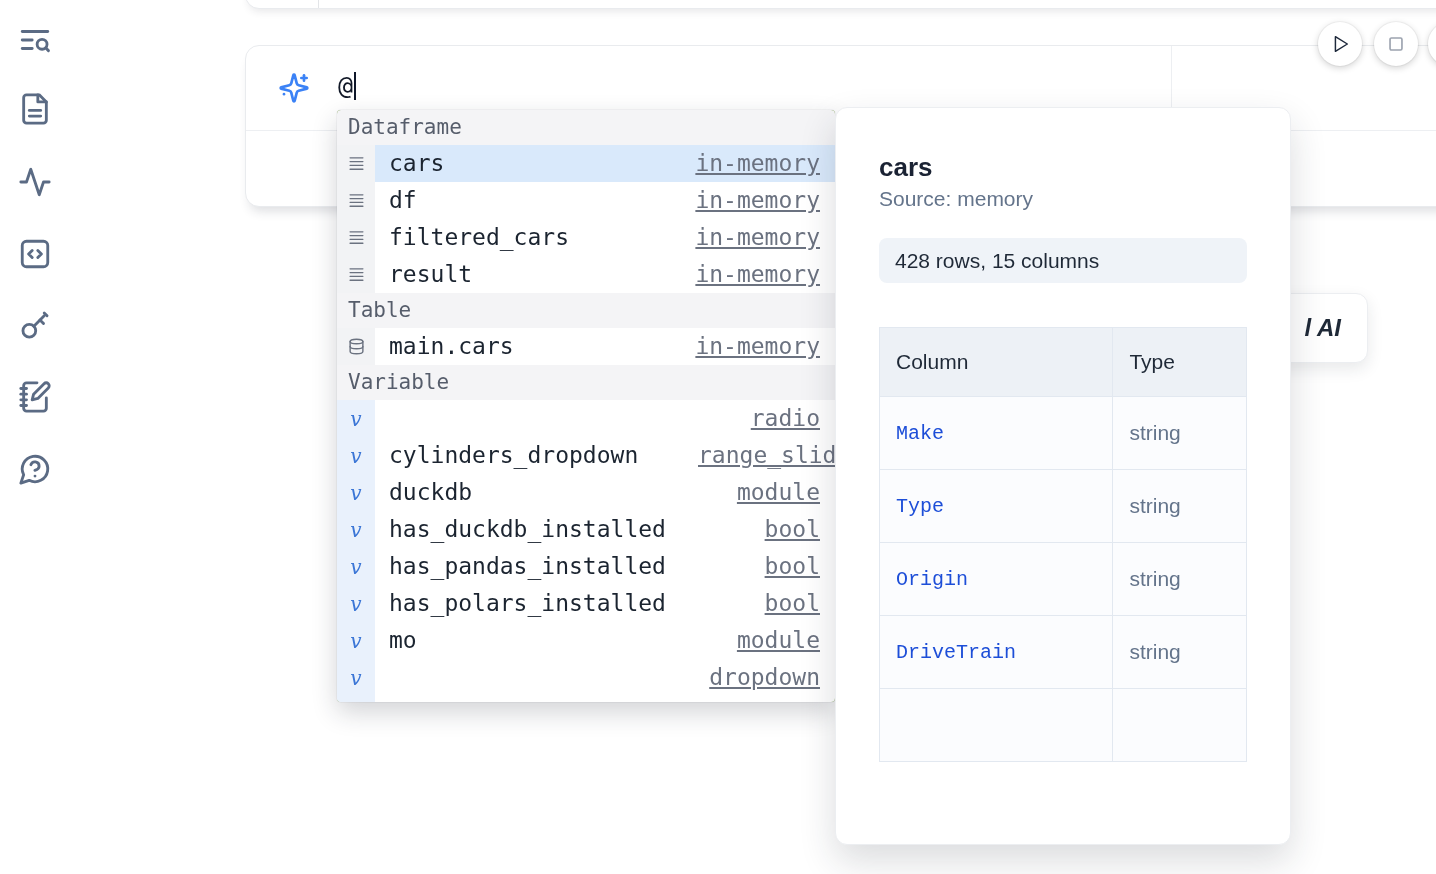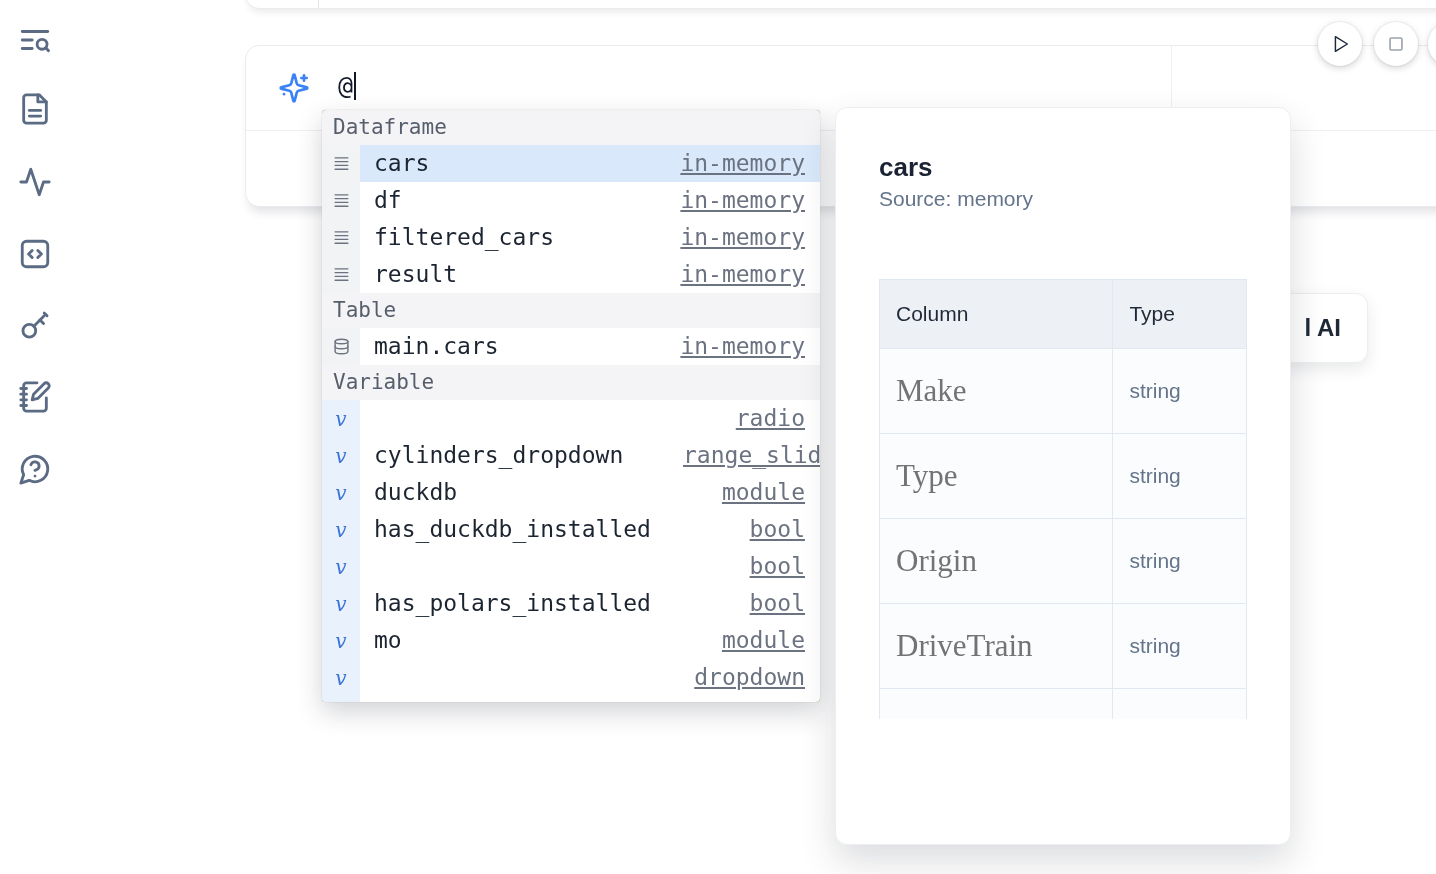--- a/index.html
+++ b/index.html
@@ -41,21 +41,21 @@
 
   
   .ctrl-circle { position:absolute; width:44px; height:44px; border-radius:50%; background:#fff;
     box-shadow:0 0 0 1px rgba(0,0,0,.04), 0 2px 7px rgba(0,0,0,.18); display:flex; align-items:center; justify-content:center; z-index:4; }
   .ctrl-circle svg { width:22px; height:22px; fill:none; stroke-linejoin:round; }
   #run-button { left:1318px; top:22px; }
   #stop-button { left:1374px; top:22px; }
   #extra-button { left:1428px; top:22px; }
 
   
-  #autocomplete { left:322px; top:110px; width:498px; height:592px; background:#4d7c0f; z-index:10;
+  #autocomplete { left:337px; top:110px; width:498px; height:592px; background:#4d7c0f; z-index:10;
     box-shadow:0 10px 26px rgba(30,36,50,.20), 0 0 0 1px rgba(30,36,50,.04); border-radius:4px; overflow:hidden;
     font-family:"DejaVu Sans Mono", monospace; }
   .ac-header { height:35px; line-height:35px; background:#f4f4f6; color:#565d6b; font-size:21px; padding-left:11px; }
   .ac-row { height:37px; display:flex; align-items:stretch; background:#fff; }
   .ac-row.selected { background:#d9e9fb; }
   .ac-icon-cell { width:38px; flex:none; display:flex; align-items:center; justify-content:center; }
   .ac-icon-cell.dataframe, .ac-icon-cell.table { background:#f2f3f5; }
   .ac-icon-cell.variable { background:#e9f1fc; }
   .ac-icon-cell svg { width:17px; height:17px; stroke:#6b7280; fill:none; stroke-width:2; stroke-linecap:round; }
   .var-glyph { font-family:"DejaVu Serif", serif; font-style:italic; font-size:20px; color:#3b76d6; line-height:1; }
@@ -64,33 +64,33 @@
   .ac-type.clip { flex:none; width:137px; overflow:hidden; padding-right:0; text-align:left; }
 
   
   #preview-panel { left:835px; top:107px; width:456px; height:738px; background:#fff; border:1px solid #eceef1;
     border-radius:12px; box-shadow:0 16px 36px rgba(30,36,50,.16); z-index:20; padding:0 43px; }
   #panel-title { margin-top:44px; font-size:26px; font-weight:700; color:#1a2233; }
   #panel-source { margin-top:4px; font-size:21px; color:#64748b; }
   #shape-badge { margin-top:27px; height:45px; line-height:45px; background:#eff3f8; border-radius:8px;
     font-size:21px; color:#1f2937; padding-left:16px; }
   #schema-wrap { margin-top:44px; height:464px; overflow:hidden; }
-  #schema-table { width:100%; border-collapse:collapse;margin-top:24px; }
+  #schema-table { width:100%; border-collapse:collapse; }
   #schema-table th, #schema-table td { border:1px solid #e2e8f0; text-align:left; }
   #schema-table th { background:#edf1f6; font-weight:400; font-size:21px; color:#1f2937; padding:22px 16px; }
   #schema-table td { background:#fbfcfe; padding:24px 16px; }
-  td.col-name { font-family:Liberation Serif, serif; font-size:31px; color:#737373; }
+  td.col-name { font-family:Liberation Mono, monospace; font-size:20px; color:#1d4ed8; }
   td.col-type { font-size:21px; color:#64748b; }
   tr.partial td { padding:20px 16px; }
 
   
   #ai-partial-button { left:1240px; top:293px; width:128px; height:70px; background:#fff; border:1px solid #eceef1;
     border-radius:12px; box-shadow:0 6px 16px rgba(30,36,50,.10); z-index:5;
     display:flex; align-items:center; justify-content:flex-end; padding-right:26px;
-    font-size:24px; font-weight:700; color:#1f2937; }
+    font-size:24px; font-weight:700; color:#1f2937;font-style:italic; }
 </style>
 </head>
 <body>
 
 <div id="stage">
 
   <div class="side-icon" style="top:23px">
     <svg viewBox="0 0 24 24">
         <path d="M21 6H3"></path>
         <path d="M10 12H3"></path>
@@ -281,20 +281,21 @@
         <span class="ac-icon-cell variable">
           <span class="var-glyph">v</span>
         </span>
         <span class="ac-name">has_duckdb_installed</span>
         <span class="ac-type">bool</span>
       </div>
       <div class="ac-row">
         <span class="ac-icon-cell variable">
           <span class="var-glyph">v</span>
         </span>
+        <span class="ac-name">has_pandas_installed</span>
         <span class="ac-type">bool</span>
       </div>
       <div class="ac-row">
         <span class="ac-icon-cell variable">
           <span class="var-glyph">v</span>
         </span>
         <span class="ac-name">has_polars_installed</span>
         <span class="ac-type">bool</span>
       </div>
       <div class="ac-row">
@@ -313,20 +314,21 @@
       <div class="ac-row">
         <span class="ac-icon-cell variable"></span>
         <span class="ac-name">pd</span>
         <span class="ac-type">module</span>
       </div>
     </div>
 
   <div class="abs" id="preview-panel">
     <div id="panel-title">cars</div>
     <div id="panel-source">Source: memory</div>
+    <div id="shape-badge">428 rows, 15 columns</div>
     <div id="schema-wrap">
       <table id="schema-table">
         <colgroup>
             <col style="width:63.6%">
             <col style="width:36.4%">
           </colgroup>
         <thead>
             <tr>
           <th>Column</th>
           <th>Type</th>

